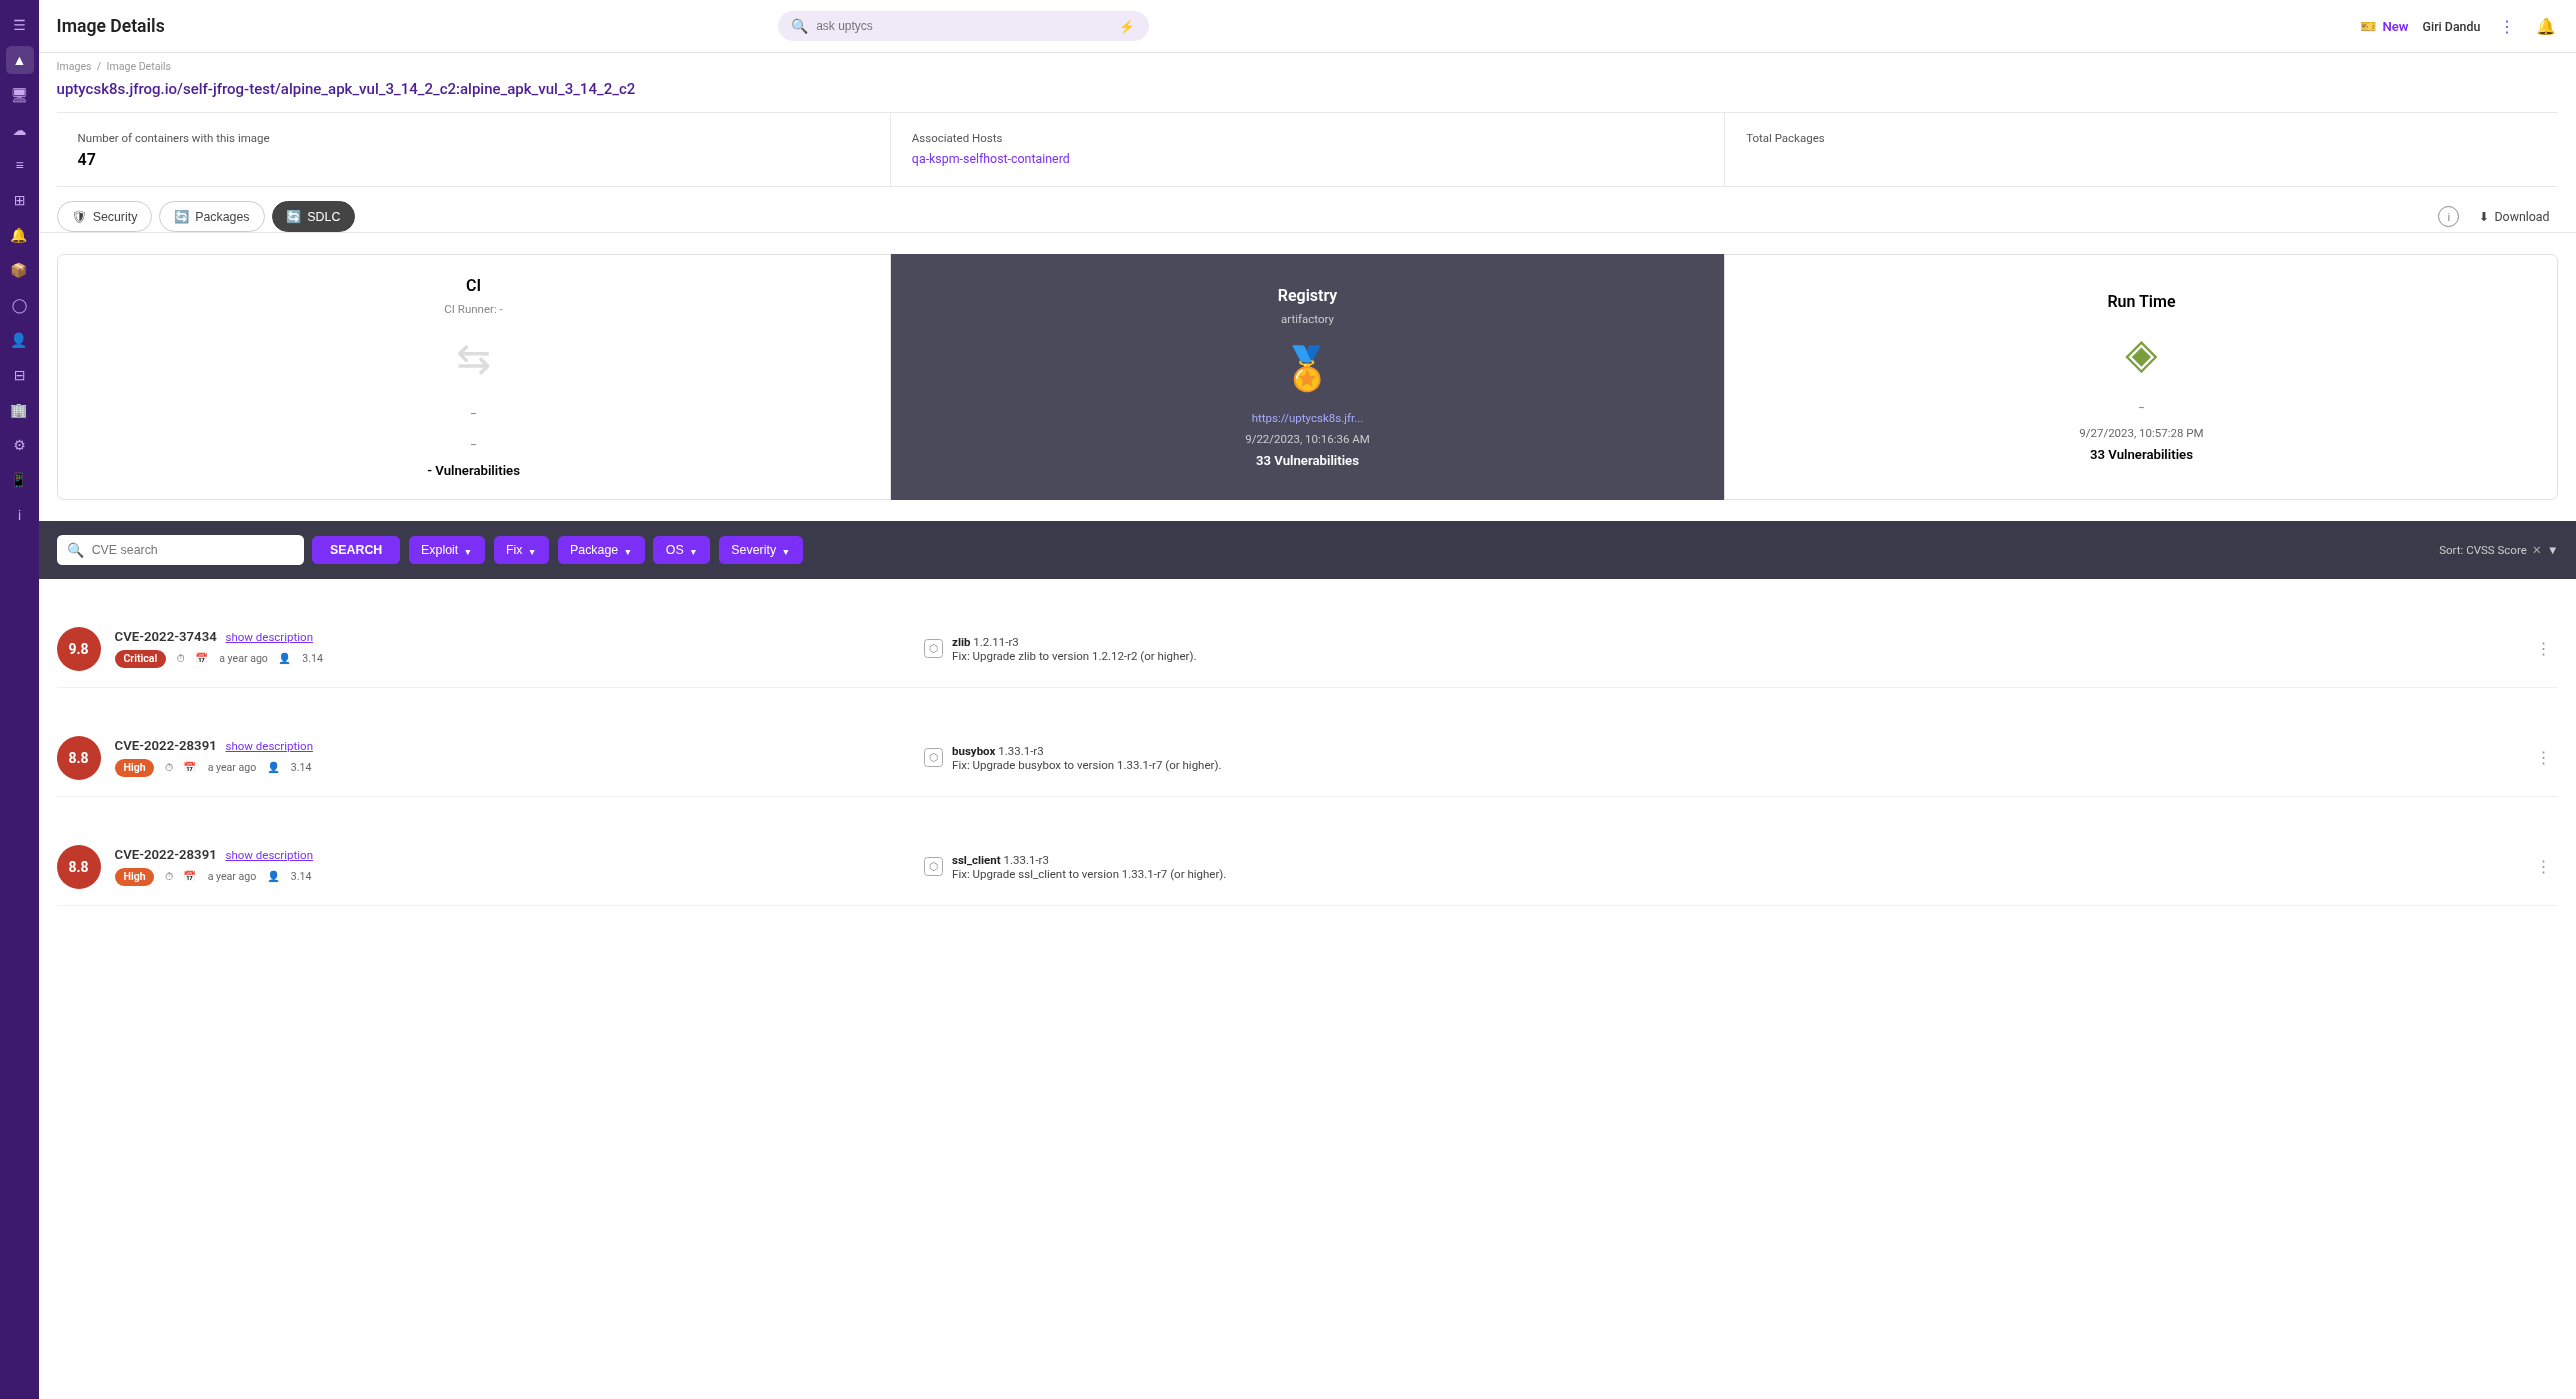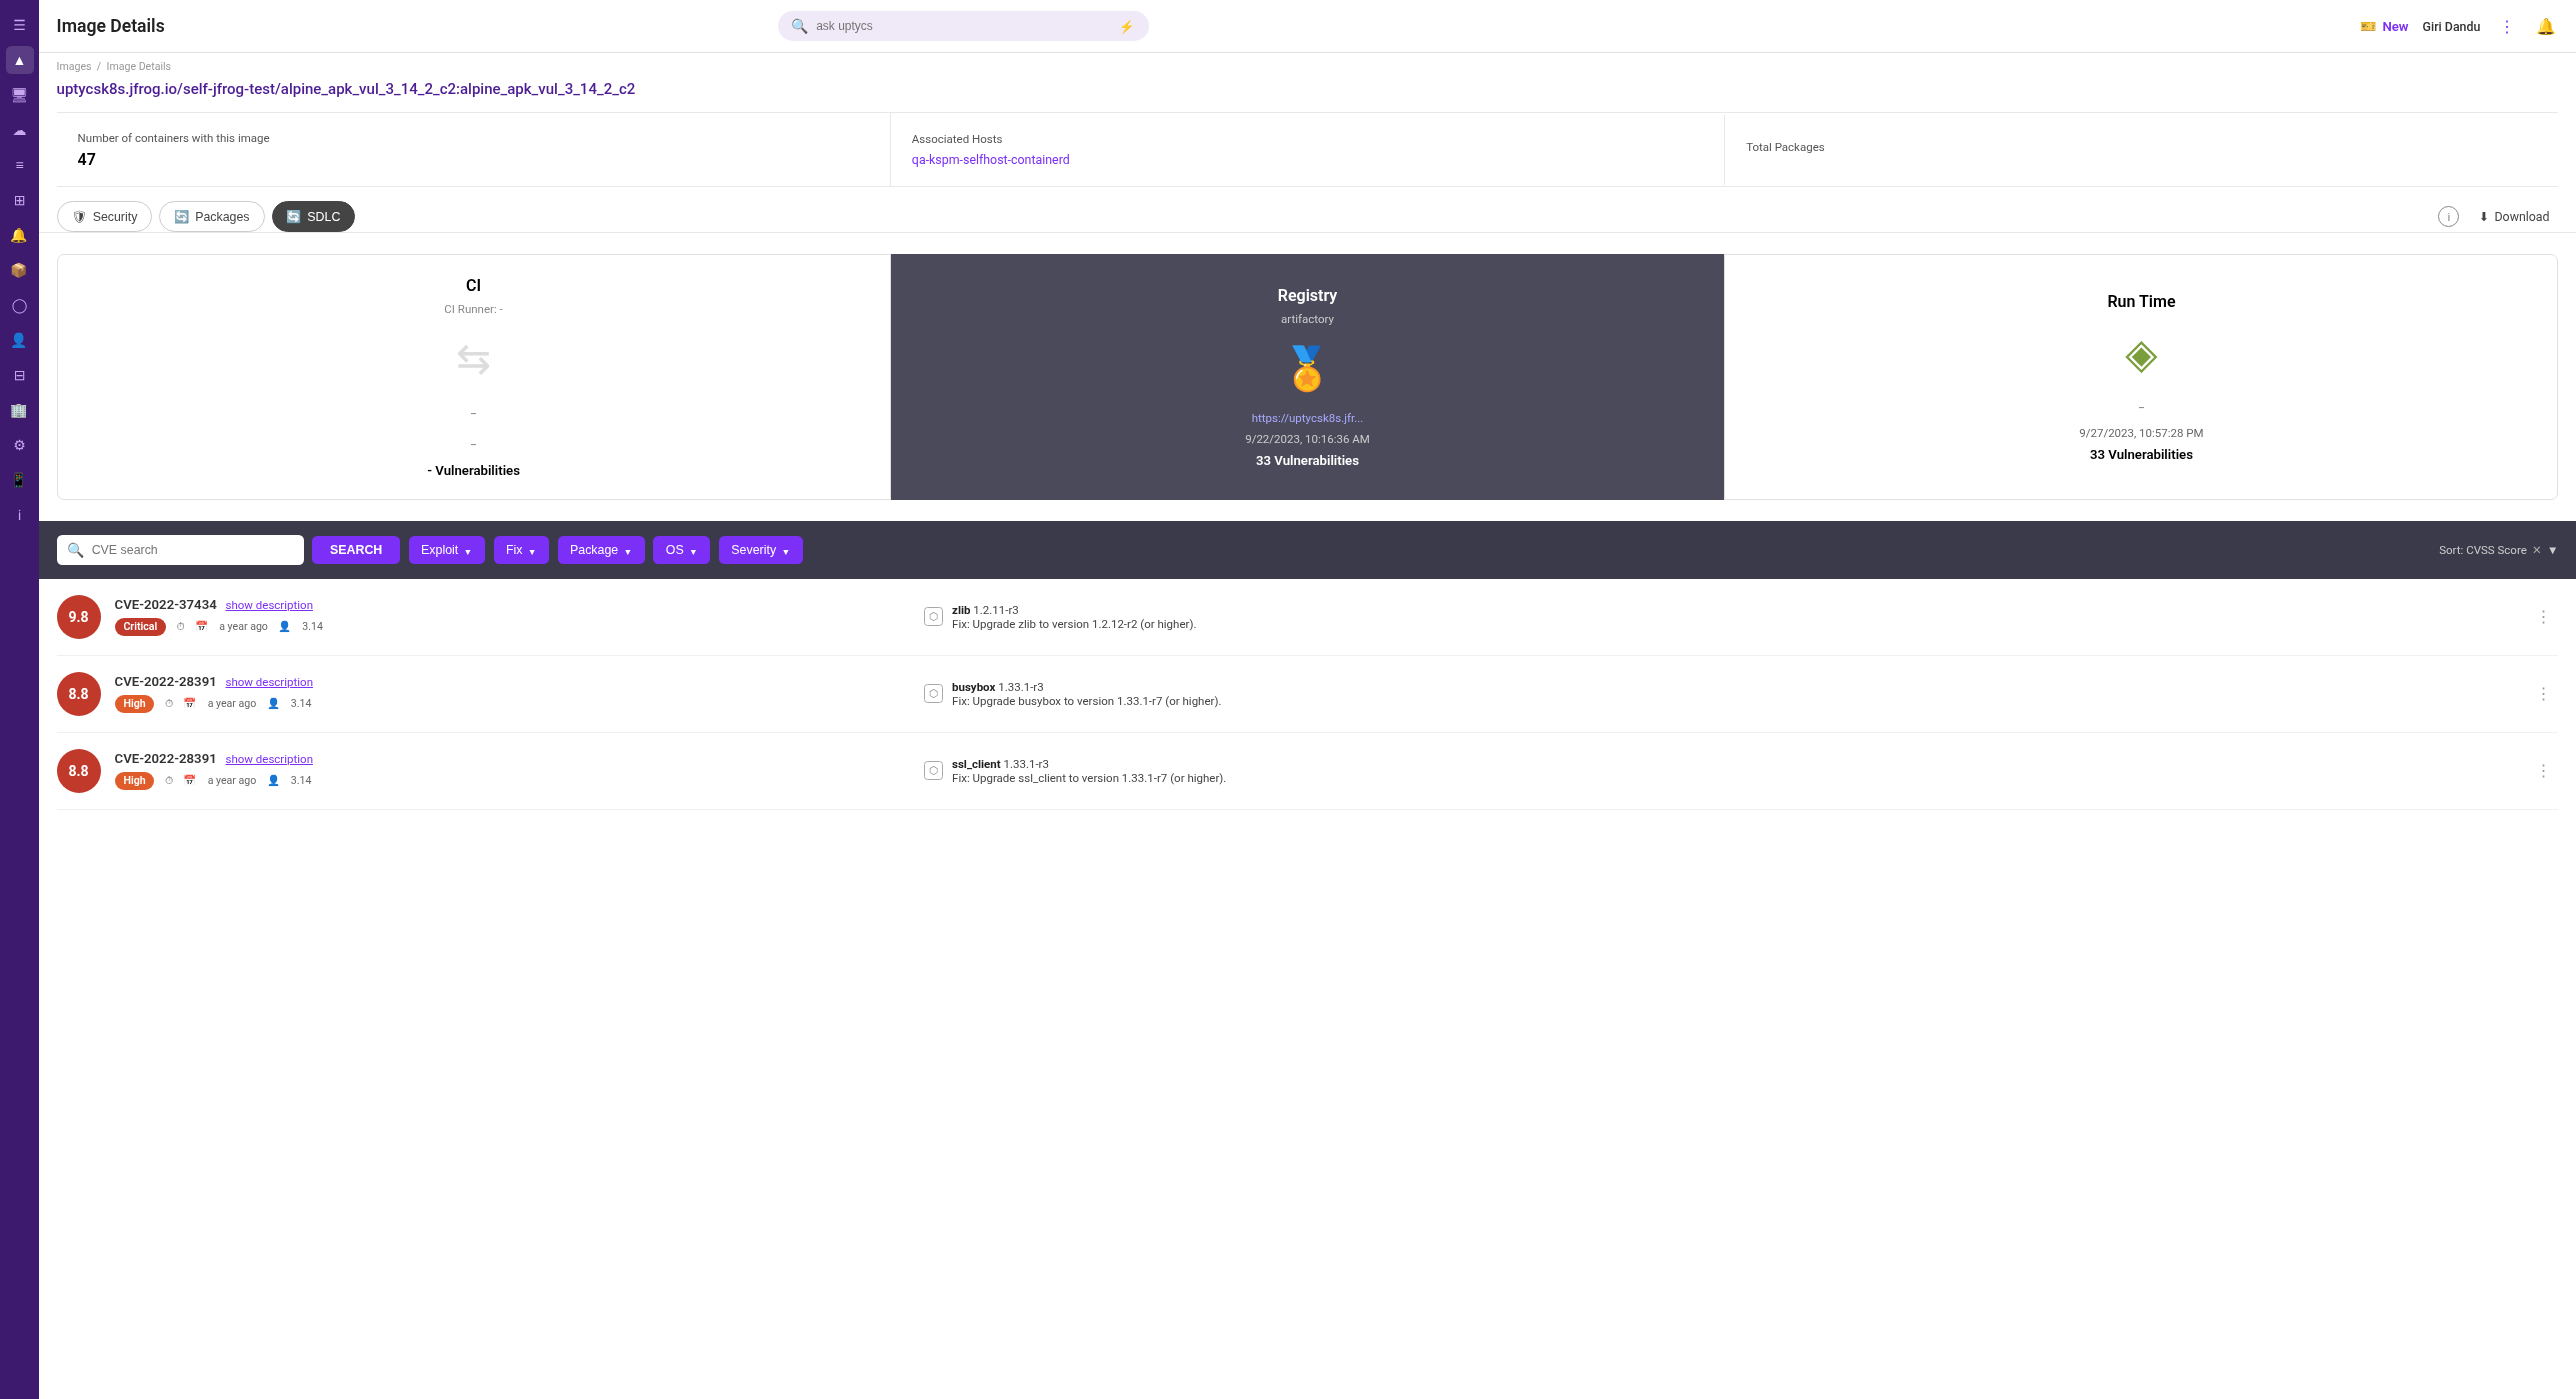--- a/index.html
+++ b/index.html
@@ -128,21 +128,20 @@
       font-weight: 500;
       color: #4c1d95;
     }
 
     
     .stats-row {
       display: flex;
       border-top: 0.9px solid #e8e8e8;
       border-bottom: 0.9px solid #e8e8e8;
       margin: 0 17.6px;
-      align-items: center;
     }
     .stat-card {
       padding: 17.6px 21px;
       flex: 1;
       border-right: 0.9px solid #e8e8e8;
     }
     .stat-card:last-child { border-right: none; }
     .stat-label { font-size: 11.5px; color: #555; margin-bottom: 5.3px; }
     .stat-value { font-size: 16px; font-weight: 600; color: #000000; }
     .stat-link { color: #7b2ff7; text-decoration: none; font-size: 12.4px; }
@@ -294,20 +293,21 @@
     .sort-x { color: #aaa; cursor: pointer; }
 
     
     .cve-list { padding: 0 17.6px; }
     .cve-item {
       display: flex;
       align-items: center;
       padding: 16px 0;
       border-bottom: 0.9px solid #f0f0f0;
       gap: 14px;
+      margin-top: 32px;
     }
     .score-badge {
       width: 44px;
       height: 44px;
       border-radius: 50%;
       background: #c0392b;
       color: white;
       display: flex;
       align-items: center;
       justify-content: center;

